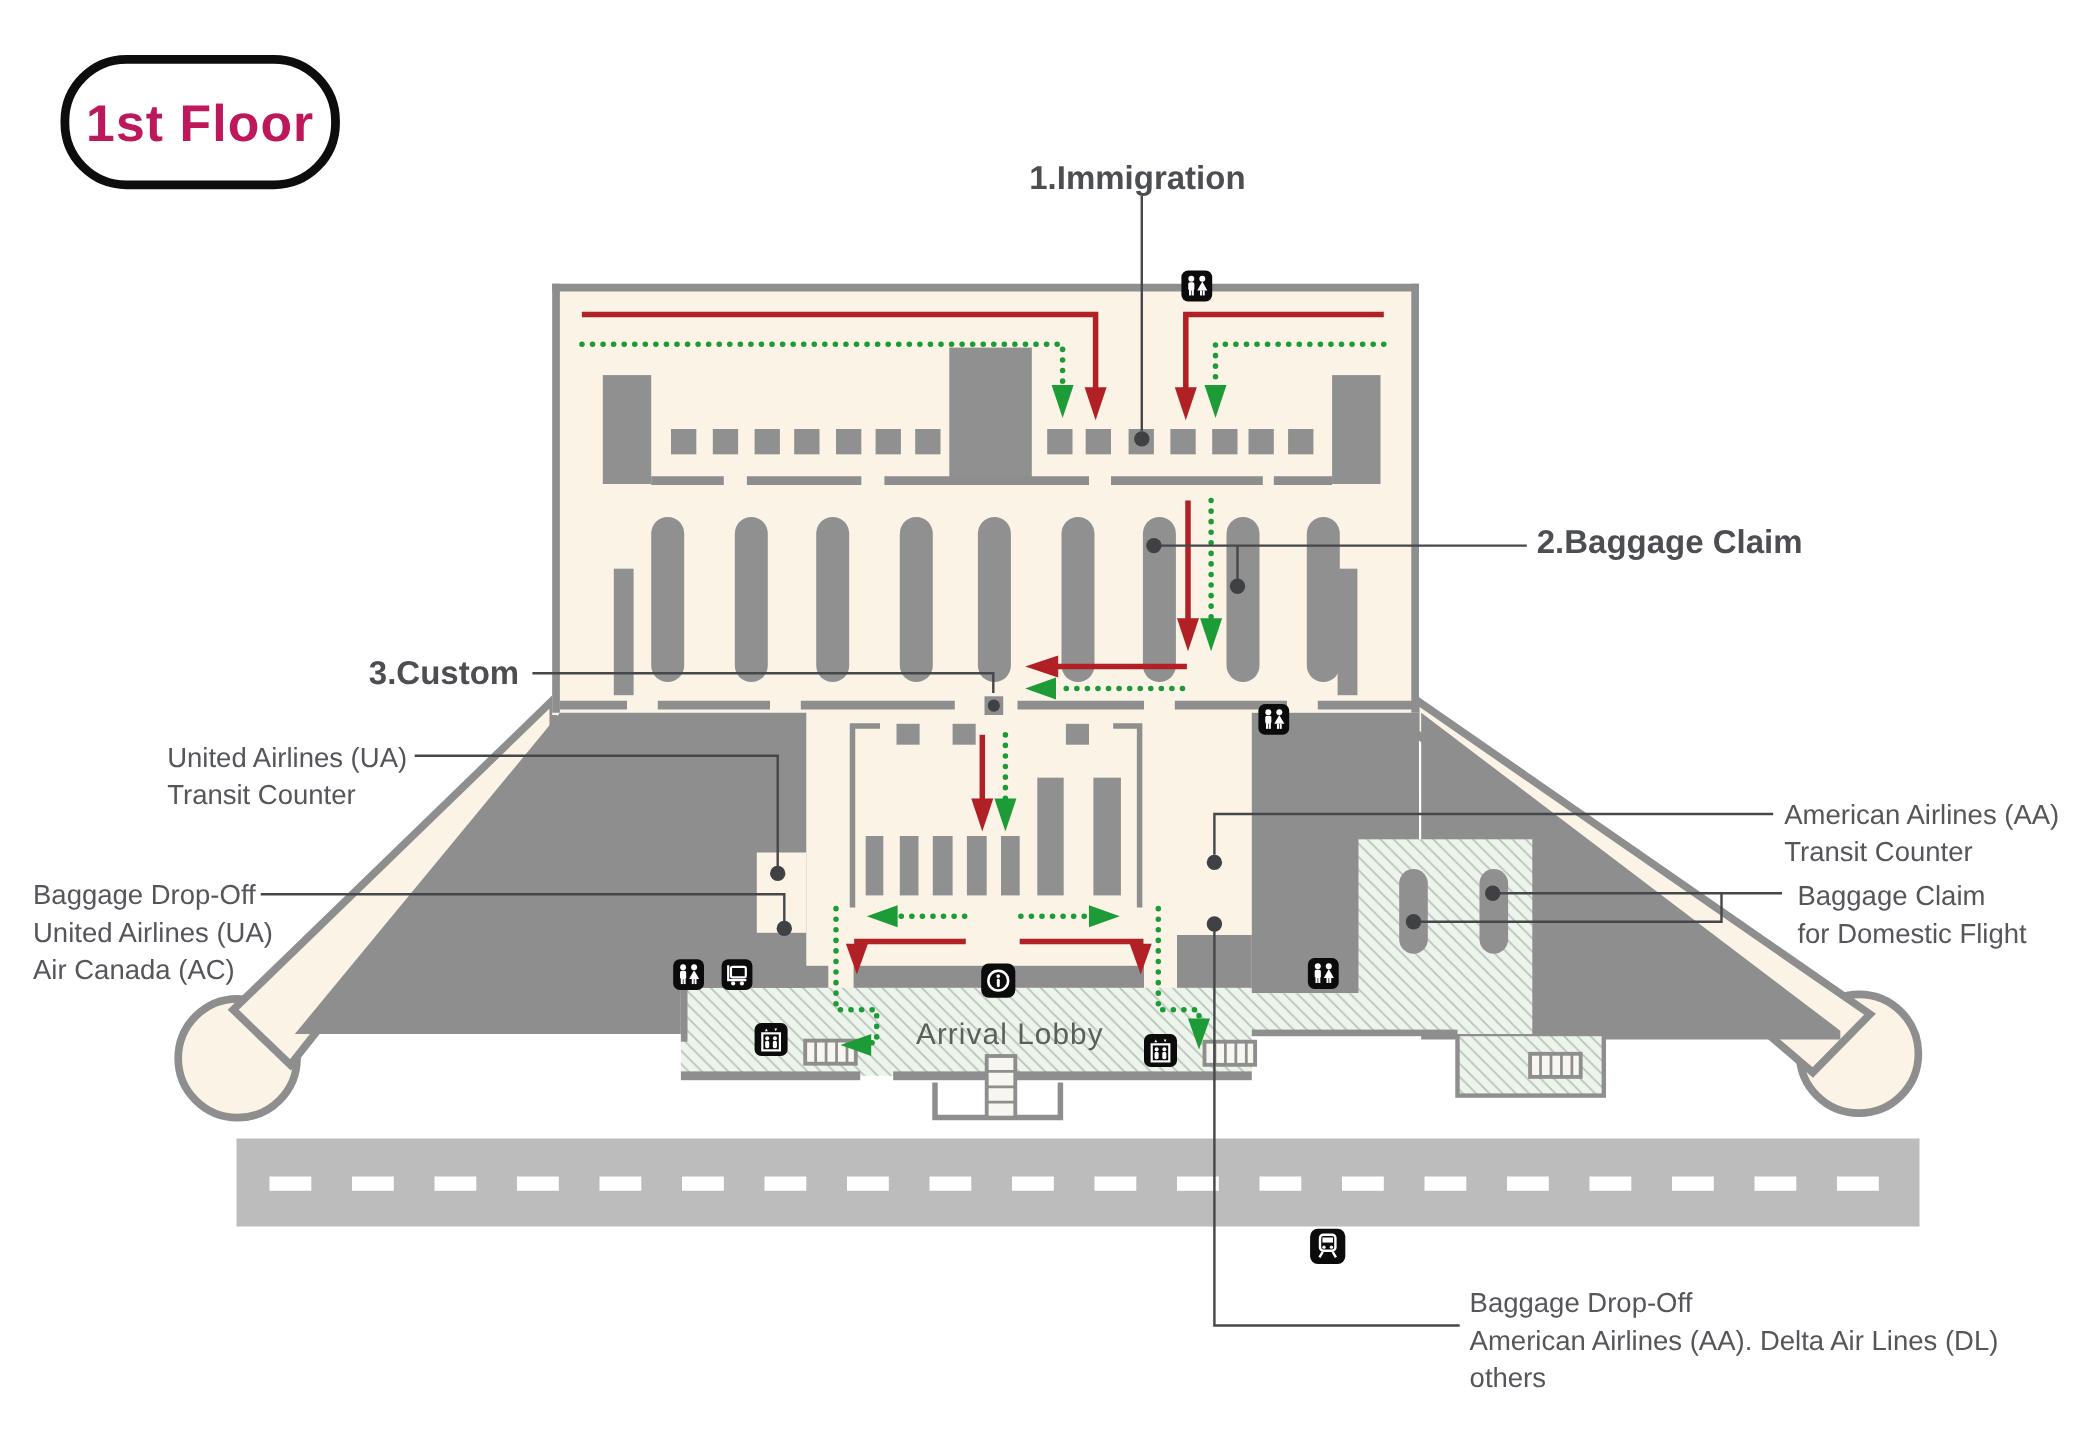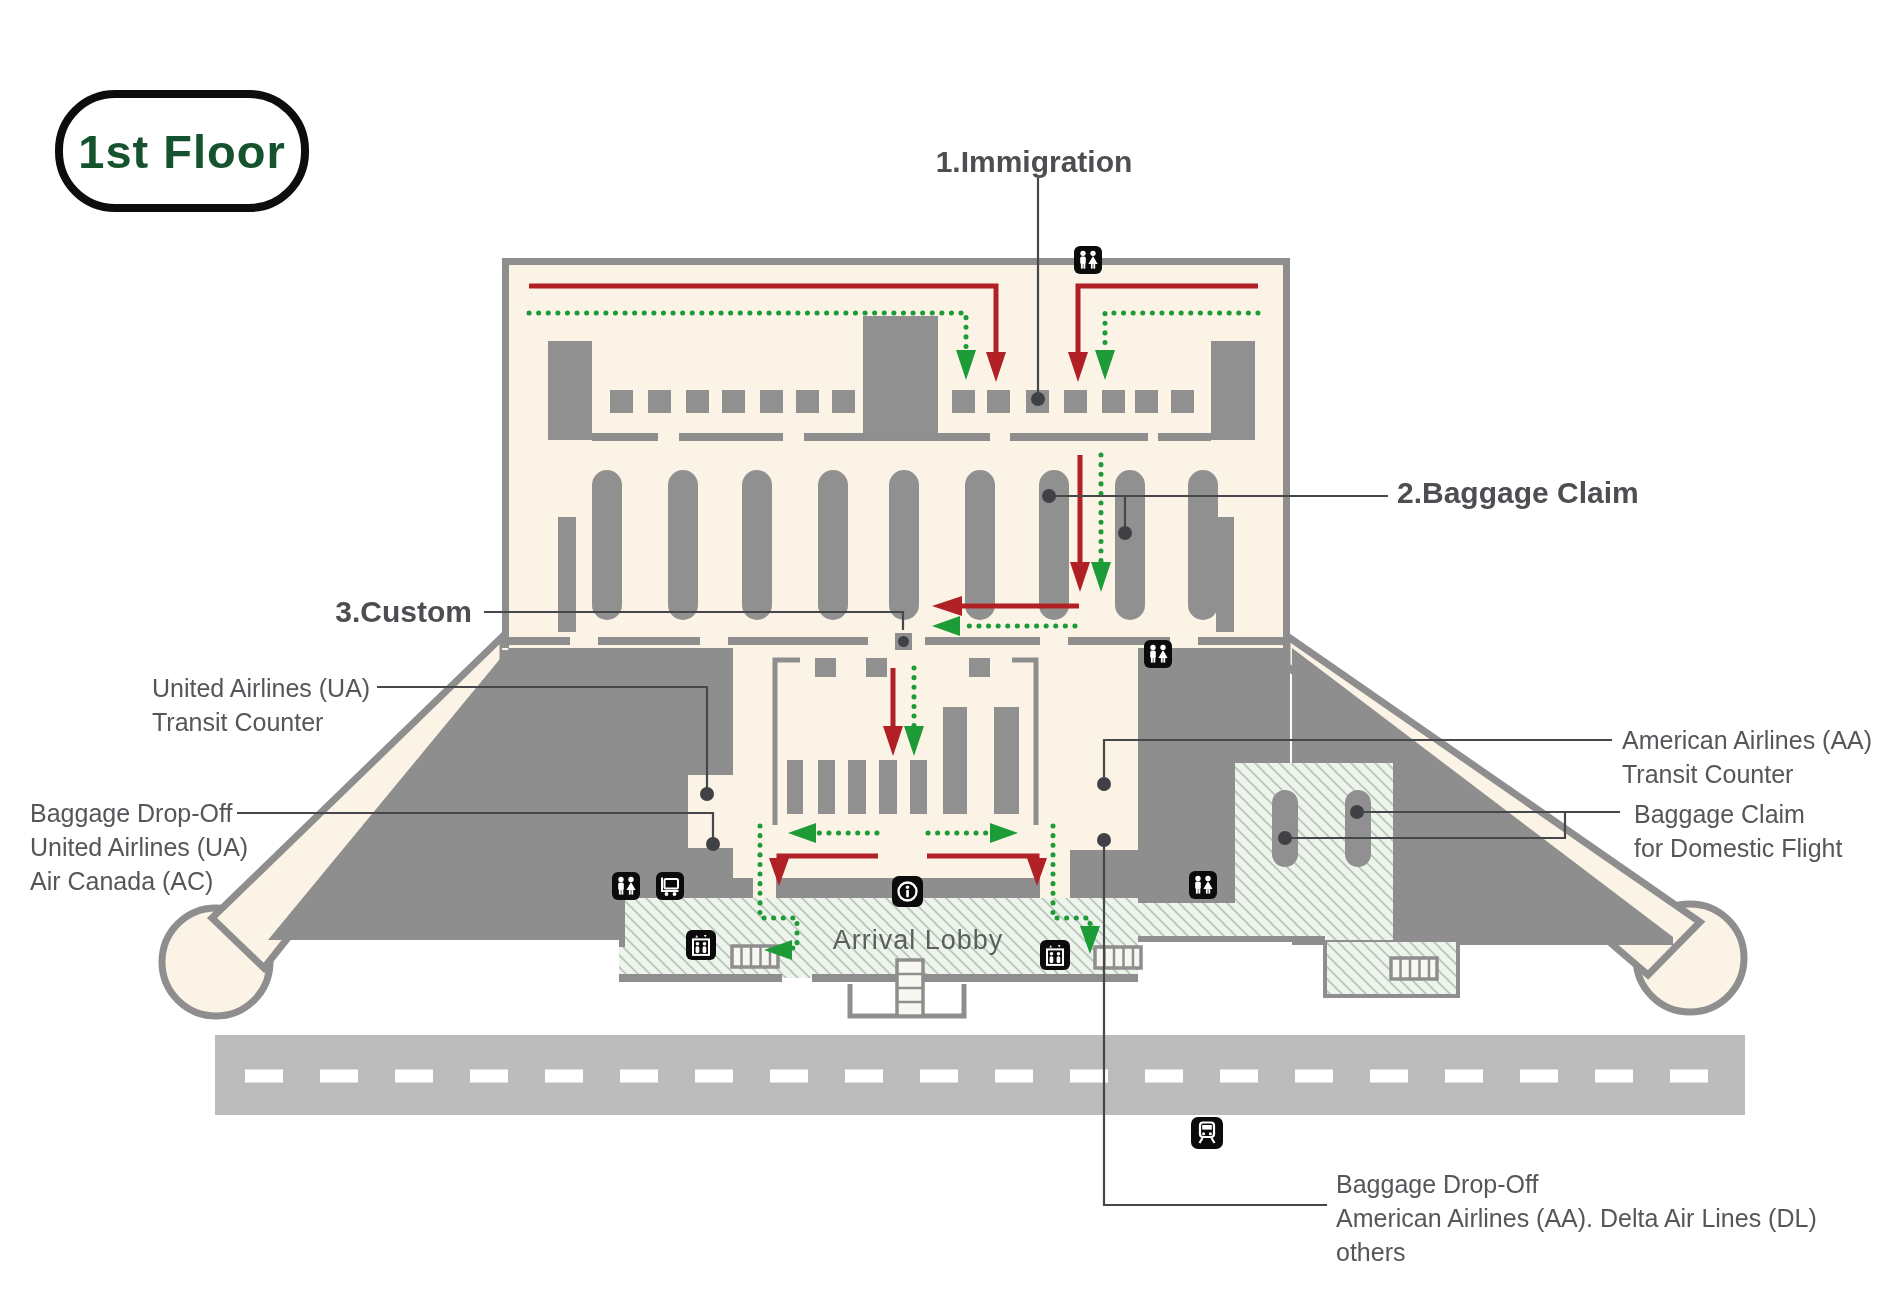--- a/index.html
+++ b/index.html
@@ -1,20 +1,20 @@
 <!DOCTYPE html>
 <html><head>
 <meta charset="utf-8">
 <style>
   html,body{margin:0;padding:0;background:#ffffff;}
   .canvas{position:relative;width:1900px;height:1300px;background:#ffffff;overflow:hidden;
           font-family:"Liberation Sans",sans-serif;}
   .badge{position:absolute;left:55px;top:50px;width:238px;height:106px;border:8px solid #0d0d0d;
          border-radius:60px;display:flex;align-items:center;justify-content:center;
-         font-size:47px;font-weight:800;color:#14532d;letter-spacing:1px;background:#ffffff;margin-top:40px;}
+         font-size:47px;font-weight:800;color:#be185d;letter-spacing:1px;background:#ffffff;}
   svg{position:absolute;left:0;top:0;}
   .lbl{font:400 25px "Liberation Sans",sans-serif;fill:#54565a;}
   .lbl-big{font:700 30px "Liberation Sans",sans-serif;fill:#4c4e52;}
   .lbl-lobby{font:400 27px "Liberation Sans",sans-serif;fill:#5a5f5a;letter-spacing:1px;}
   .wall{stroke:#8e8e8e;fill:none;}
   .leader{stroke:#46474a;stroke-width:2.2;fill:none;}
   .ldot{fill:#404145;}
   .red{stroke:#b02025;stroke-width:5;fill:none;}
   .redhead{fill:#b02025;}
   .grn{stroke:#1d9b37;stroke-width:5;fill:none;stroke-dasharray:0.1 9.5;stroke-linecap:round;}

